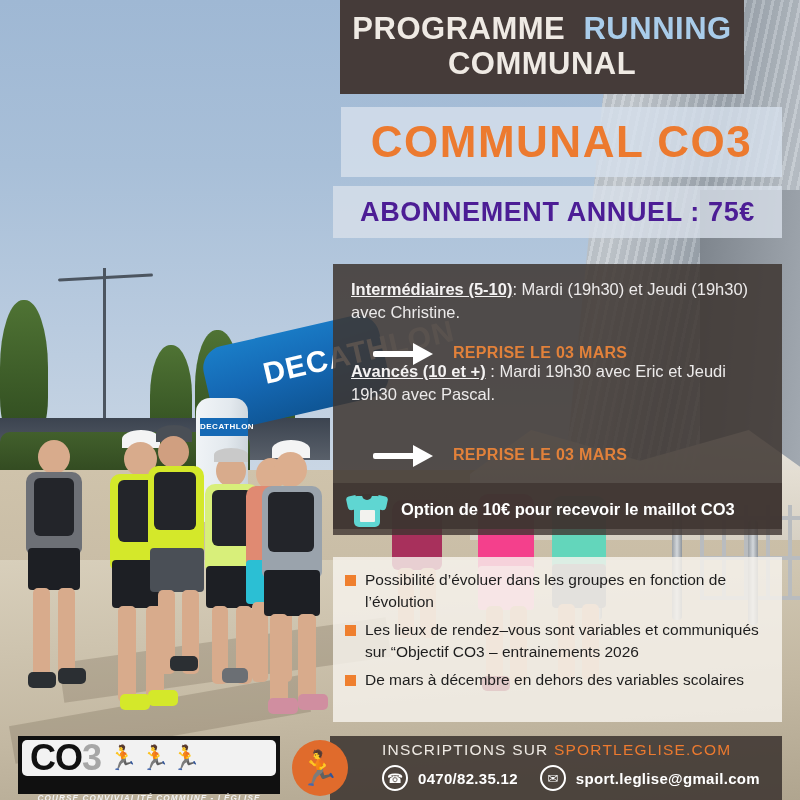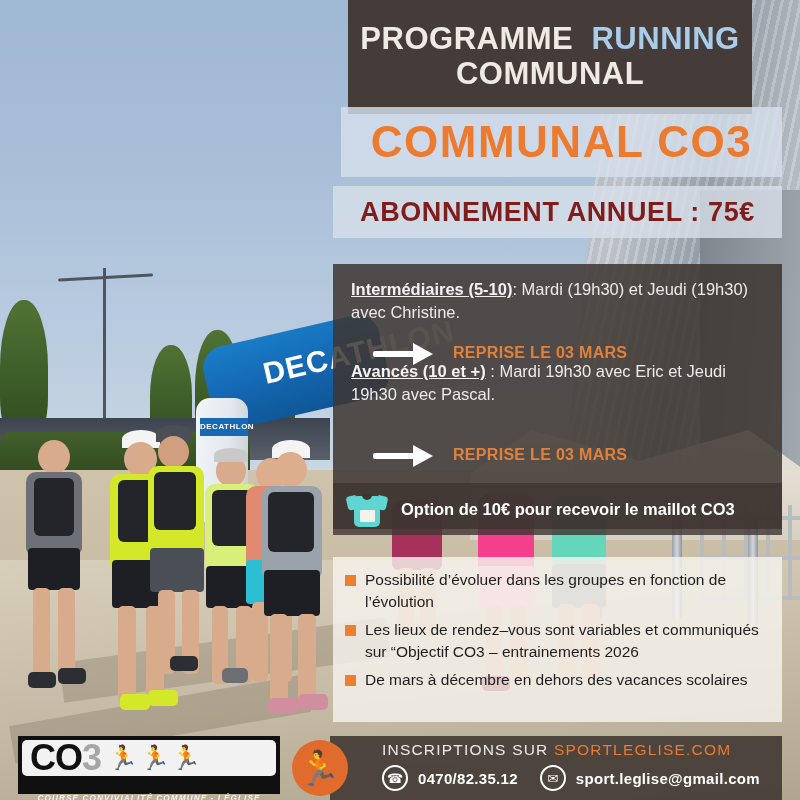--- a/index.html
+++ b/index.html
@@ -100,21 +100,21 @@
   .r-head { position:absolute; border-radius:50%; }
   .r-torso{ position:absolute; border-radius:10px 10px 6px 6px; }
   .r-pack { position:absolute; background:#23252a; border-radius:6px; }
   .r-short{ position:absolute; background:#1d1f24; border-radius:4px; }
   .r-leg  { position:absolute; background:#d8ab8c; border-radius:5px; }
   .r-shoe { position:absolute; border-radius:5px; }
   .r-cap  { position:absolute; border-radius:50% 50% 0 0; }
 
   
   .band-head {
-    position:absolute; left:348px; top:0; width:404px; height:114px;
+    position:absolute; left:340px; top:0; width:404px; height:94px;
     background:#453b39; display:flex; align-items:center; justify-content:center;
     flex-direction:column; text-align:center;
   }
   .head-l1 { font-size:31px; font-weight:bold; letter-spacing:.5px; line-height:1.12;
              font-family:"Liberation Sans",sans-serif; font-stretch:condensed; }
   .head-l1 .w1 { color:#efeae4; }
   .head-l1 .w2 { color:#a9ccea; }
   .head-l2 { font-size:31px; font-weight:bold; color:#efeae4; letter-spacing:.5px;
              line-height:1.12; }
 
@@ -125,21 +125,21 @@
   .band-objectif .txt {
     font-size:44px; font-weight:bold; color:#ec7a2f; letter-spacing:1.5px;
     font-family:"Liberation Sans",sans-serif;
   }
 
   .band-abo {
     position:absolute; left:333px; top:186px; width:449px; height:52px;
     background:rgba(216,224,234,.80); display:flex; align-items:center; justify-content:center;
   }
   .band-abo .txt {
-    font-size:27px; font-weight:bold; color:#7f1d1d; letter-spacing:.6px;
+    font-size:27px; font-weight:bold; color:#4c1d95; letter-spacing:.6px;
   }
 
   .panel-dark {
     position:absolute; left:333px; top:264px; width:449px; height:265px;
     background:rgba(62,53,49,.86);
   }
   .p-line {
     position:absolute; left:18px; right:14px; color:#eceaea; font-size:16.5px;
     line-height:1.42;
   }
@@ -405,21 +405,21 @@
     <div class="bullet-item">
       <span class="bullet-sq"></span>
       <span class="bullet-tx">Possibilité d’évoluer dans les groupes en fonction de l’évolution</span>
     </div>
     <div class="bullet-item">
       <span class="bullet-sq"></span>
       <span class="bullet-tx">Les lieux de rendez–vous sont variables et communiqués sur “Objectif CO3 – entrainements 2026</span>
     </div>
     <div class="bullet-item">
       <span class="bullet-sq"></span>
-      <span class="bullet-tx">De mars à décembre en dehors des vacances scolaires</span>
+      <span class="bullet-tx">De mars à décembre en dehors des variables scolaires</span>
     </div>
   </div>
 
   <div class="logo-box">
     <div class="logo-inner">
       <span class="logo-co3"><span>CO</span><span class="three">3</span></span>
       <span class="runicons">
         <span class="runglyph">🏃</span>
         <span class="runglyph">🏃</span>
         <span class="runglyph">🏃</span>

